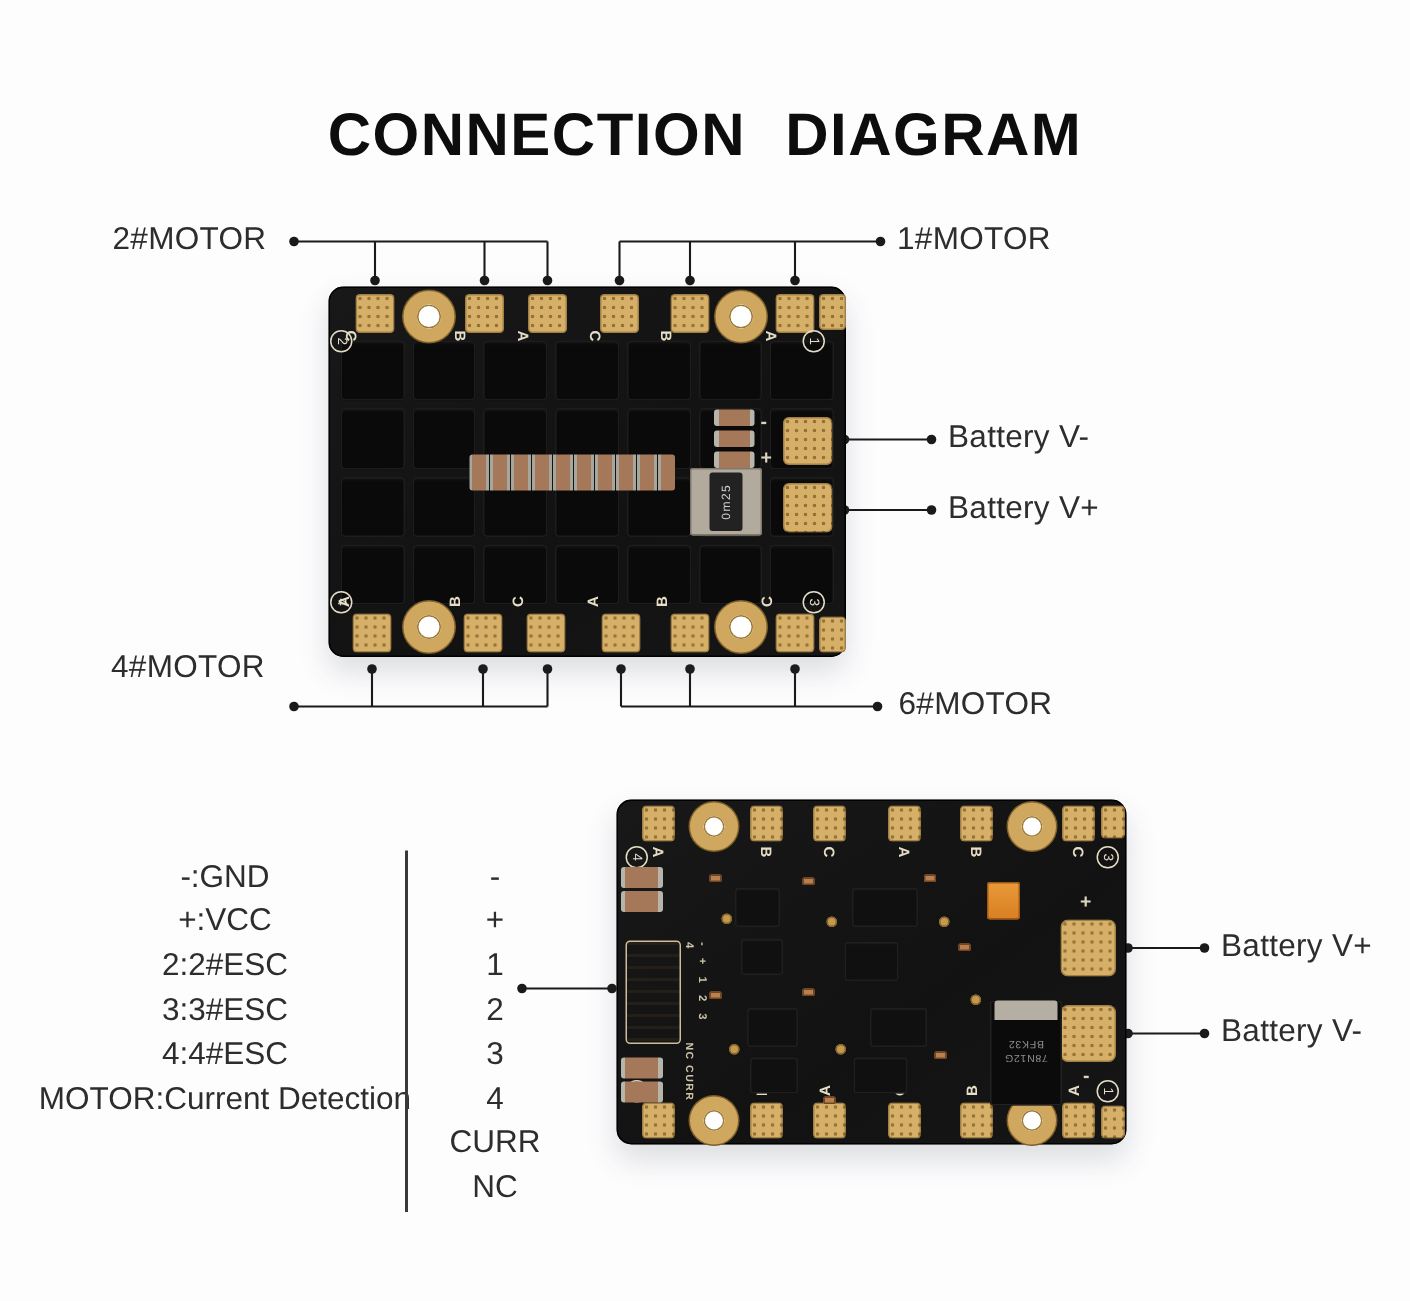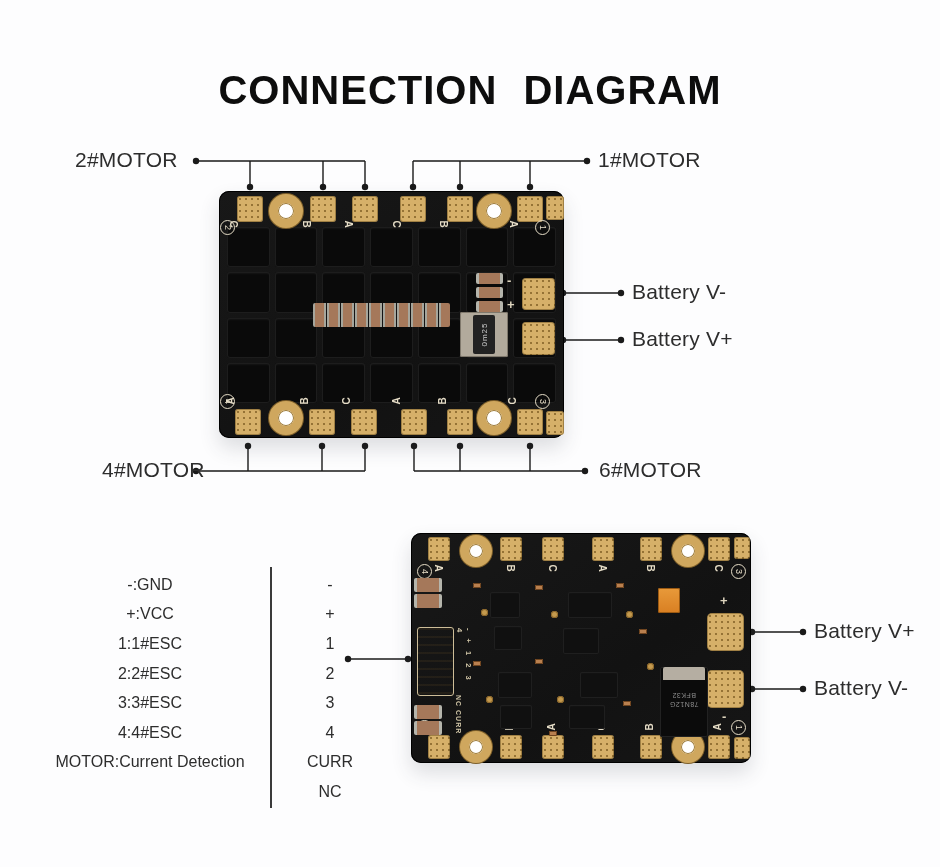--- a/index.html
+++ b/index.html
@@ -44,21 +44,21 @@
   .cpins{position:absolute;writing-mode:vertical-rl;font-size:7.5px;color:#cfc4a6;letter-spacing:3px;font-weight:bold;}
   .csilk{position:absolute;writing-mode:vertical-rl;font-size:7px;color:#cfc4a6;letter-spacing:1px;font-weight:bold;}
   .ocap{position:absolute;background:linear-gradient(180deg,#e89a3a,#d97f22);border-radius:2px;box-shadow:inset 0 0 0 1px #9c5a12;}
   .bigfet{position:absolute;background:#0b0b0b;border-radius:2px;box-shadow:inset 0 0 0 1px #222;}
   .bigfet .tab{position:absolute;left:3px;right:3px;top:0;height:13px;background:#b5aea2;border-radius:2px 2px 0 0;}
   .bigfet .lbl{position:absolute;left:0;right:0;top:24px;text-align:center;color:#8f8f8f;font-size:7px;line-height:9px;
                transform:rotate(180deg);letter-spacing:.5px;}
   
   .lcol{position:absolute;display:flex;flex-direction:column;}
   .lrow{height:29.6px;display:flex;align-items:center;justify-content:center;
-        font-size:16px;font-weight:300;color:#2d2d2d;white-space:nowrap;}
+        font-size:21px;font-weight:300;color:#2d2d2d;white-space:nowrap;}
   .ldiv{position:absolute;width:1.5px;background:#3a3a3a;}
 </style>
 </head>
 <body>
 
 <div id="stage">
 
   <div class="title">CONNECTION DIAGRAM</div>
 
   <svg class="lines" width="940" height="867">
@@ -96,21 +96,21 @@
       <circle cx="803" cy="632" r="3.2"></circle>
     <path d="M752 689 H803"></path>
       <circle cx="752" cy="689" r="3.2"></circle>
       <circle cx="803" cy="689" r="3.2"></circle>
   </svg>
 
   <div class="cl" style="left:75px;top:148px;">2#MOTOR</div>
   <div class="cl" style="left:598px;top:148px;">1#MOTOR</div>
   <div class="cl" style="left:632px;top:280px;">Battery V-</div>
   <div class="cl" style="left:632px;top:327px;">Battery V+</div>
-  <div class="cl" style="left:74px;top:458px;margin-left:28px;">4#MOTOR</div>
+  <div class="cl" style="left:74px;top:433px;">4#MOTOR</div>
   <div class="cl" style="left:599px;top:458px;">6#MOTOR</div>
   <div class="cl" style="left:814px;top:619px;">Battery V+</div>
   <div class="cl" style="left:814px;top:676px;">Battery V-</div>
 
   <div class="pcb" style="left:219px;top:191px;width:345px;height:247px;">
 
     <div class="fetgrid" style="left:8px;top:36px;width:329px;height:176px;">
       <div class="fet"></div>
         <div class="fet"></div>
         <div class="fet"></div>
@@ -276,21 +276,20 @@
         <div>78N12G</div>
         <div>BFK32</div>
       </div>
     </div>
   </div>
 
   <div class="lcol" style="left:35px;top:570px;width:230px;">
 
   <div class="lrow">-:GND</div>
       <div class="lrow">+:VCC</div>
-      <div class="lrow">1:1#ESC</div>
       <div class="lrow">2:2#ESC</div>
       <div class="lrow">3:3#ESC</div>
       <div class="lrow">4:4#ESC</div>
       <div class="lrow">MOTOR:Current Detection</div>
     </div>
   <div class="ldiv" style="left:270px;top:567px;height:241px;"></div>
   <div class="lcol" style="left:295px;top:570px;width:70px;">
 
   <div class="lrow">-</div>
       <div class="lrow">+</div>

